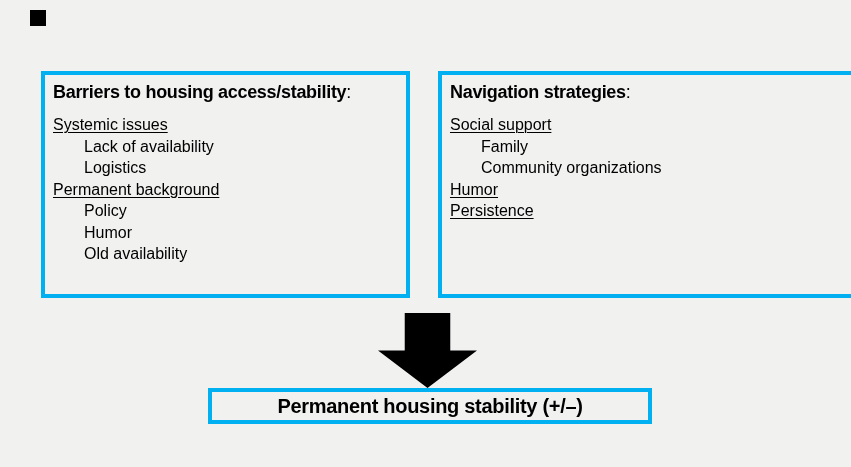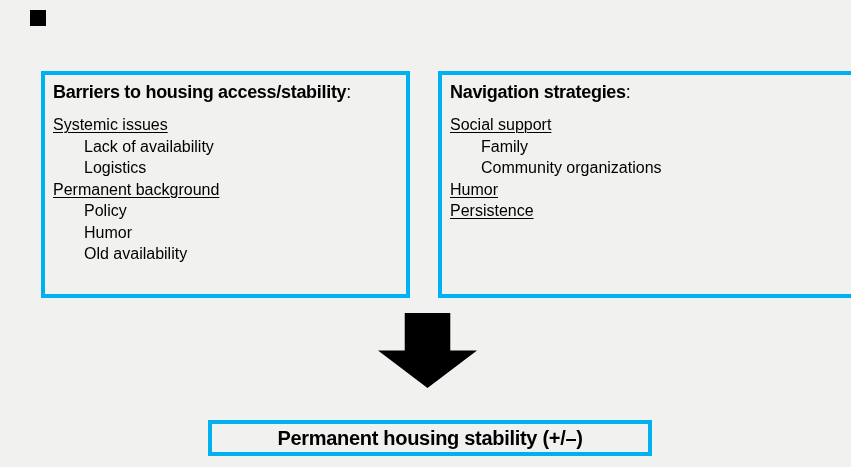--- a/index.html
+++ b/index.html
@@ -54,21 +54,21 @@
   }
   .item.sub{padding-left:31px;}
 
   .down-arrow{
     position:absolute;left:378px;top:313px;width:99px;height:75px;
     background:#000;
     clip-path:polygon(27% 0, 73% 0, 73% 50%, 100% 50%, 50% 100%, 0 50%, 27% 50%);
   }
 
   .outcome{
-    position:absolute;left:208px;top:420px;width:444px;height:36px;
+    position:absolute;left:208px;top:388px;width:444px;height:36px;
     border:4px solid var(--accent);
     background:var(--bg);
     display:flex;align-items:center;justify-content:center;
   }
   .outcome-label{
     font-size:20px;
     font-weight:bold;
     letter-spacing:-0.3px;
     white-space:nowrap;
   }

